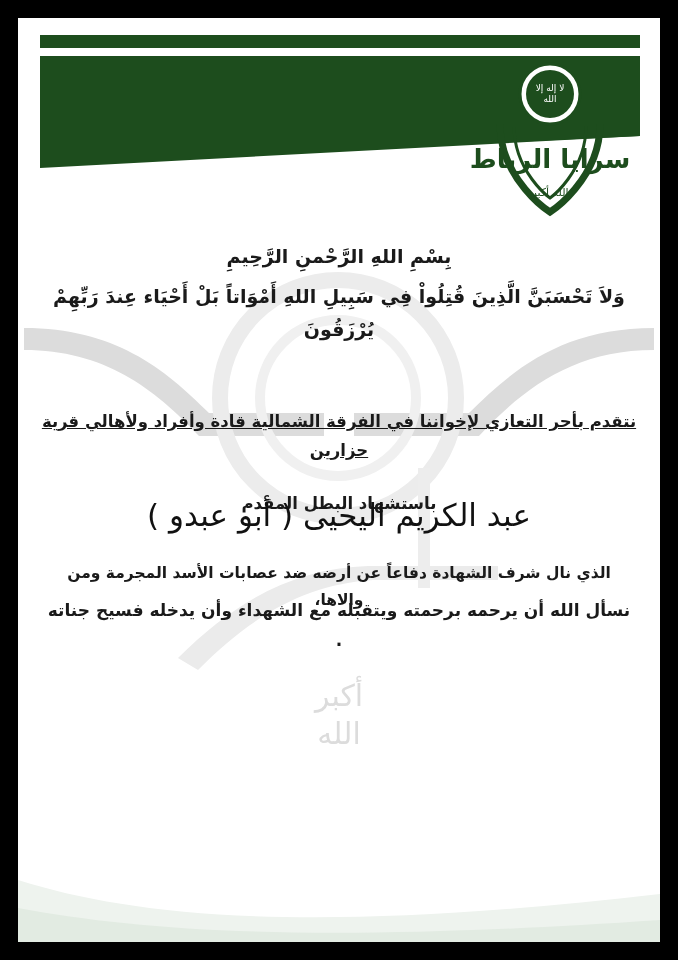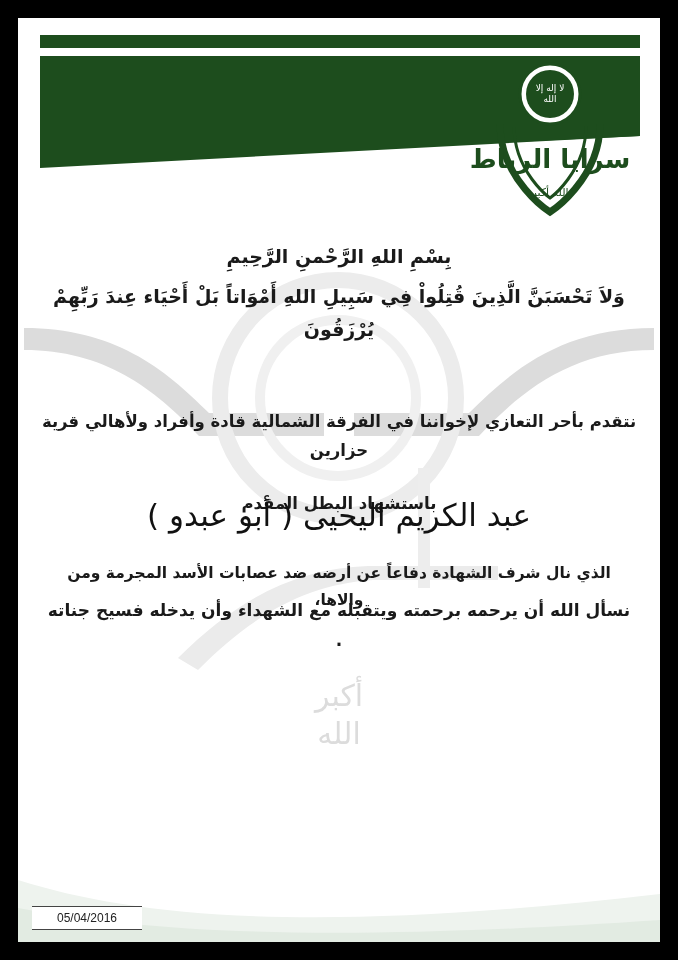--- a/index.html
+++ b/index.html
@@ -107,20 +107,21 @@
     top: 262px;
     font-size: 19px;
     font-weight: bold;
   }
   .cond-line1 {
     top: 390px;
     font-size: 16.5px;
     font-weight: bold;
     padding: 0 22px;
     box-sizing: border-box;
+    text-decoration: underline;
   }
   .cond-line2 {
     top: 428px;
     font-size: 16.5px;
     font-weight: bold;
     margin-top: 44px;
   }
   .martyr-name {
     top: 470px;
     font-size: 31px;
@@ -239,18 +240,15 @@
       <div class="txt body-line1">الذي نال شرف الشهادة دفاعاً عن أرضه ضد عصابات الأسد المجرمة ومن والاها،</div>
       <div class="txt body-line2">نسأل الله أن يرحمه برحمته ويتقبله مع الشهداء وأن يدخله فسيح جناته .</div>
 
       <svg class="allahu-akbar-wm" viewBox="0 0 140 110">
         <text x="70" y="48" text-anchor="middle" font-size="30" fill="#dcdcdc" font-family="'DejaVu Sans',sans-serif">أكبر</text>
         <text x="70" y="86" text-anchor="middle" font-size="30" fill="#dcdcdc" font-family="'DejaVu Sans',sans-serif">الله</text>
       </svg>
 
     </div>
 
-    <div class="date-bar">
-      <span>05/04/2016</span>
-    </div>
 
   </div>
 </div>
 
 </body></html>

